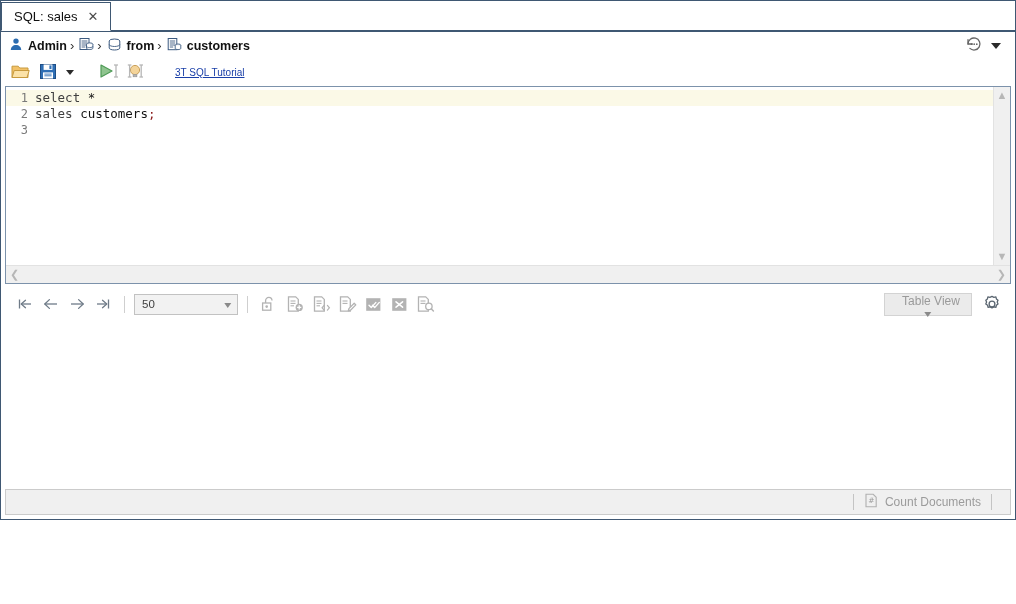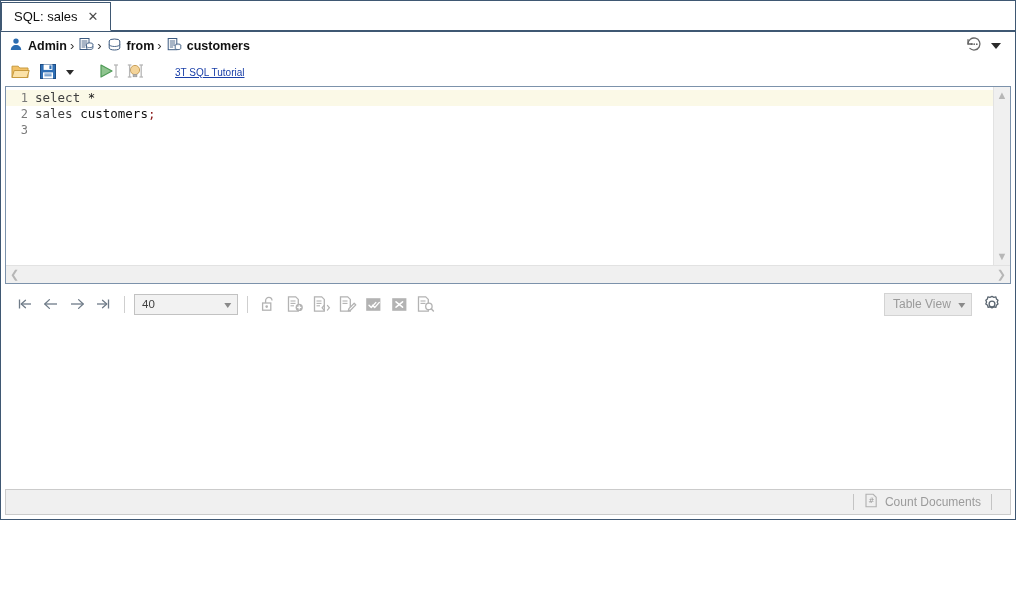--- a/index.html
+++ b/index.html
@@ -302,20 +302,21 @@
     width: 88px; height: 23px;
     box-sizing: border-box;
     border: 1px solid #d3d3d3;
     background: #ebebeb;
     display: flex;
     align-items: center;
     padding: 0 2px 0 8px;
     font-size: 12px;
     color: #9a9a9a;
     cursor: default;
+    flex-direction: column;
   }
   .view-combo .val { flex: 1 1 auto; }
   .gear-btn {
     width: 26px; height: 24px;
     display: flex; align-items: center; justify-content: center;
     margin-left: 5px;
     cursor: default;
   }
 
   .result-body {
@@ -543,21 +544,21 @@
         <svg width="18" height="14" viewBox="0 0 18 14">
           <line x1="3" y1="7" x2="13" y2="7" stroke="#6f7b88" stroke-width="1.3"></line>
           <path d="M8.5 3.3l4.3 3.7-4.3 3.7" fill="none" stroke="#6f7b88" stroke-width="1.3" stroke-linecap="round" stroke-linejoin="round"></path>
           <line x1="14.5" y1="2.5" x2="14.5" y2="11.5" stroke="#6f7b88" stroke-width="1.3"></line>
         </svg>
       </div>
 
       <div class="vsep"></div>
 
       <div class="rows-combo">
-        <span class="val">40</span>
+        <span class="val">50</span>
         <span class="combo-chev">▾</span>
       </div>
 
       <div class="vsep"></div>
 
       <div class="icon-btn">
         <svg width="18" height="18" viewBox="0 0 18 18">
           <path d="M5.6 8V5.6a3.2 3.2 0 0 1 6.4 0" fill="none" stroke="#b3b3b3" stroke-width="1.3"></path>
           <rect x="2.6" y="8" width="8.2" height="7.2" fill="none" stroke="#b3b3b3" stroke-width="1.3"></rect>
           <circle cx="6.7" cy="11.6" r="1.3" fill="#b3b3b3"></circle>

